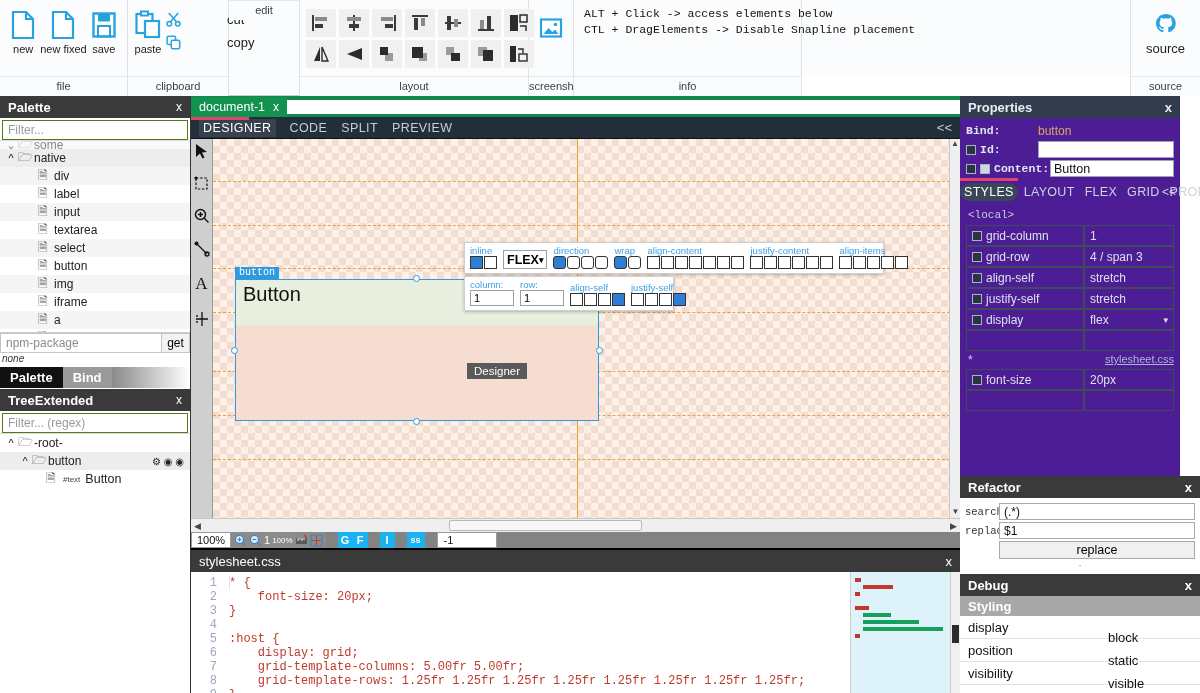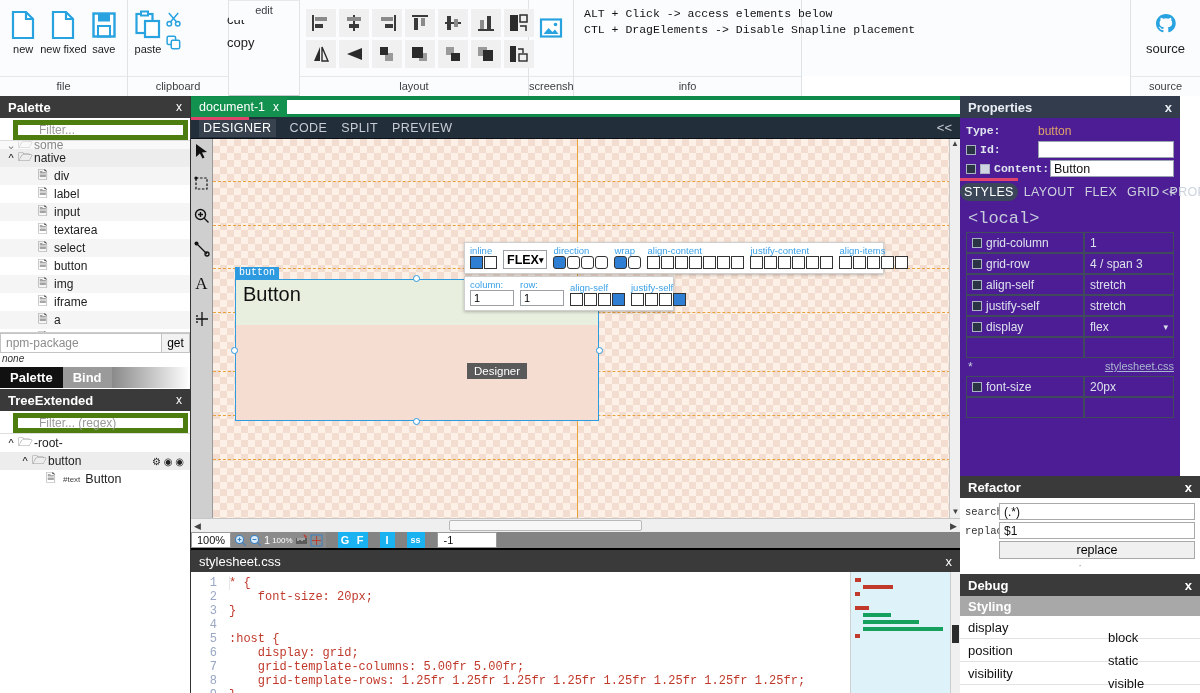--- a/index.html
+++ b/index.html
@@ -36,22 +36,22 @@
 
   .infotext { font-family:"Liberation Mono", monospace; font-size:11.5px; color:#111;
               line-height:16px; white-space:pre; padding:6px 0 0 10px; }
 
   
   .leftcol { position:absolute; left:0; top:96px; width:191px; height:597px;
              background:#fff; border-right:1px solid #333; }
   .paneltitle { height:22px; background:#3a3a3a; color:#fff; font-size:13px; font-weight:bold;
                 display:flex; align-items:center; padding:0 8px; justify-content:space-between; }
   .paneltitle .x { font-weight:normal; font-size:12px; cursor:pointer; }
-  .filterbox { height:20px; border:5px solid #4d7c0f; margin:2px 2px 0 13px; display:flex; align-items:center;
-               padding:0 21px; font-size:12px; color:#9a9a9a; background:#fff; }
+  .filterbox { height:20px; border:1px solid #4d7c0f; margin:2px 2px 0 2px; display:flex; align-items:center;
+               padding:0 5px; font-size:12px; color:#9a9a9a; background:#fff; }
   .treelist { border-top:1px solid #ddd; overflow:hidden; }
   .trow { height:18px; display:flex; align-items:center; font-size:12px; color:#222; cursor:pointer;
           padding-left:4px; }
   .trow:nth-child(odd){ background:#f5f5f5; }
   .trow.cut { height:8px; overflow:hidden; opacity:.55; }
   .trow.grpA { background:#ededed; }
   .trow.grpB { background:#ededed; }
   .caret { width:14px; text-align:center; font-size:11px; color:#111; }
   .folder { width:14px; color:#555; }
   .docico { width:14px; color:#555; }
@@ -174,21 +174,21 @@
   .prow .val-type { color:#e0a46a; font-size:12px; }
   .chk { width:10px; height:10px; border:1px solid #aab3c2; background:#2b3445; margin-right:4px; }
   .chk.filled { background:#cfd6e2; }
   .pinput { flex:1; height:17px; background:#ffffff; border:1px solid #9aa3b1; }
   .pinput.filled { color:#111; font-size:12.5px; display:flex; align-items:center; padding-left:3px; }
   .ptabs { height:22px; display:flex; align-items:center; position:relative; margin-top:4px; }
   .ptabs .pt { color:#ccd3de; font-size:12.5px; margin-right:10px; cursor:pointer; letter-spacing:.3px;border-radius:9px; }
   .ptabs .pt.active { color:#fff; background:#3b4759; padding:2px 4px; margin-right:6px; }
   .ptabs .coll { position:absolute; right:4px; color:#ccd3de; font-size:12px; cursor:pointer; }
   .pt-mark { position:absolute; left:0; top:-3px; width:58px; height:3px; background:#e0446d; }
-  .localtag { font-family:"Liberation Mono", monospace; font-size:17px; color:#c6cedb; padding:6px 0 4px 8px; }
+  .localtag { font-family:"Liberation Mono", monospace; font-size:11px; color:#c6cedb; padding:6px 0 4px 8px; }
   .sheetrow { display:flex; justify-content:space-between; padding:2px 6px 2px 8px; }
   .sheetrow .star { color:#c6cedb; font-size:12px; }
   .sheetrow .link { color:#aab8cf; font-size:11px; text-decoration:underline; cursor:pointer; }
   .ptable { margin:0 6px; }
   .ptr { display:flex; height:21px; }
   .ptc { border:1px solid #404a5c; display:flex; align-items:center; font-size:12px; color:#dce2ec;
          padding-left:5px; }
   .ptc.c1 { width:118px; }
   .ptc.c2 { flex:1; justify-content:space-between; padding-right:5px; }
   .ptc .chk { flex:none; }
@@ -827,21 +827,21 @@
 
   <div class="rightcol">
 
     <div class="dtitle">
       <span>Properties</span>
       <span>x</span>
     </div>
 
     <div class="proptop">
       <div class="prow">
-        <span class="lab">Type:</span>
+        <span class="lab">Bind:</span>
         <span class="val-type">button</span>
       </div>
       <div class="prow">
         <span class="lab" style="display:flex;align-items:center">
           <span class="chk"></span>
           <span>Id:</span>
         </span>
         <span class="pinput"></span>
       </div>
       <div class="prow">

